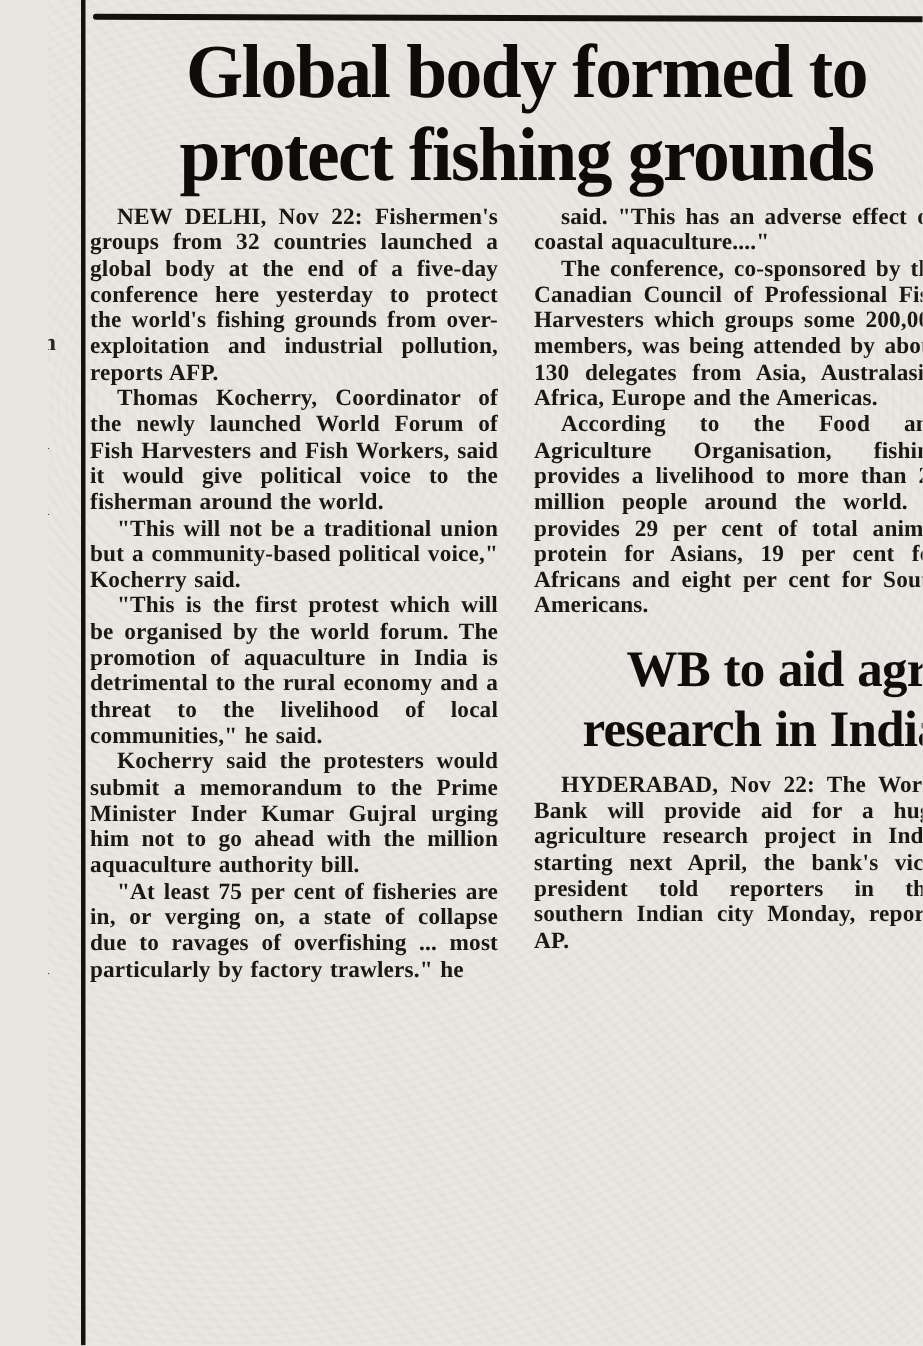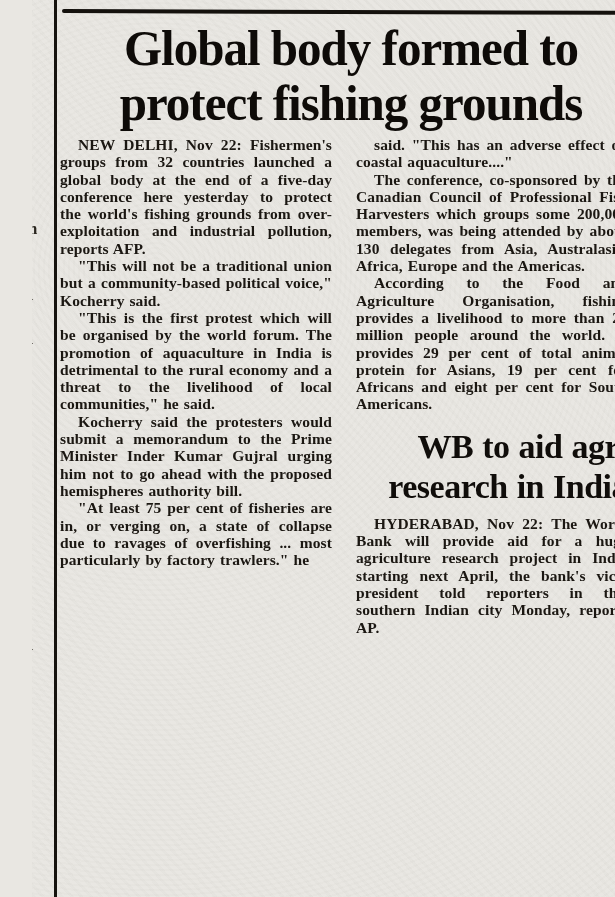--- a/index.html
+++ b/index.html
@@ -118,23 +118,24 @@
 
     <div class="headline">
       <div>Global body formed to</div>
       <div>protect fishing grounds</div>
     </div>
 
     <div class="columns">
 
       <div class="col">
         <p>NEW DELHI, Nov 22: Fishermen's groups from 32 countries launched a global body at the end of a five-day conference here yesterday to protect the world's fishing grounds from over-exploitation and industrial pollution, reports AFP.</p>
+        <p>Thomas Kocherry, Coordinator of the newly launched World Forum of Fish Harvesters and Fish Workers, said it would give political voice to the fisherman around the world.</p>
         <p>"This will not be a traditional union but a community-based political voice," Kocherry said.</p>
         <p>"This is the first protest which will be organised by the world forum. The promotion of aquaculture in India is detrimental to the rural economy and a threat to the livelihood of local communities," he said.</p>
-        <p>Kocherry said the protesters would submit a memorandum to the Prime Minister Inder Kumar Gujral urging him not to go ahead with the proposed hemispheres authority bill.</p>
+        <p>Kocherry said the protesters would submit a memorandum to the Prime Minister Inder Kumar Gujral urging him not to go ahead with the million aquaculture authority bill.</p>
         <p>"At least 75 per cent of fisheries are in, or verging on, a state of collapse due to ravages of overfishing ... most particularly by factory trawlers." he</p>
       </div>
 
       <div class="col">
         <p>said. "This has an adverse effect on coastal aquaculture...."</p>
         <p>The conference, co-sponsored by the Canadian Council of Professional Fish Harvesters which groups some 200,000 members, was being attended by about 130 delegates from Asia, Australasia, Africa, Europe and the Americas.</p>
         <p>According to the Food and Agriculture Organisation, fishing provides a livelihood to more than 20 million people around the world. It provides 29 per cent of total animal protein for Asians, 19 per cent for Africans and eight per cent for South Americans.</p>
 
         <div class="headline2">
           <div>WB to aid agri</div>

